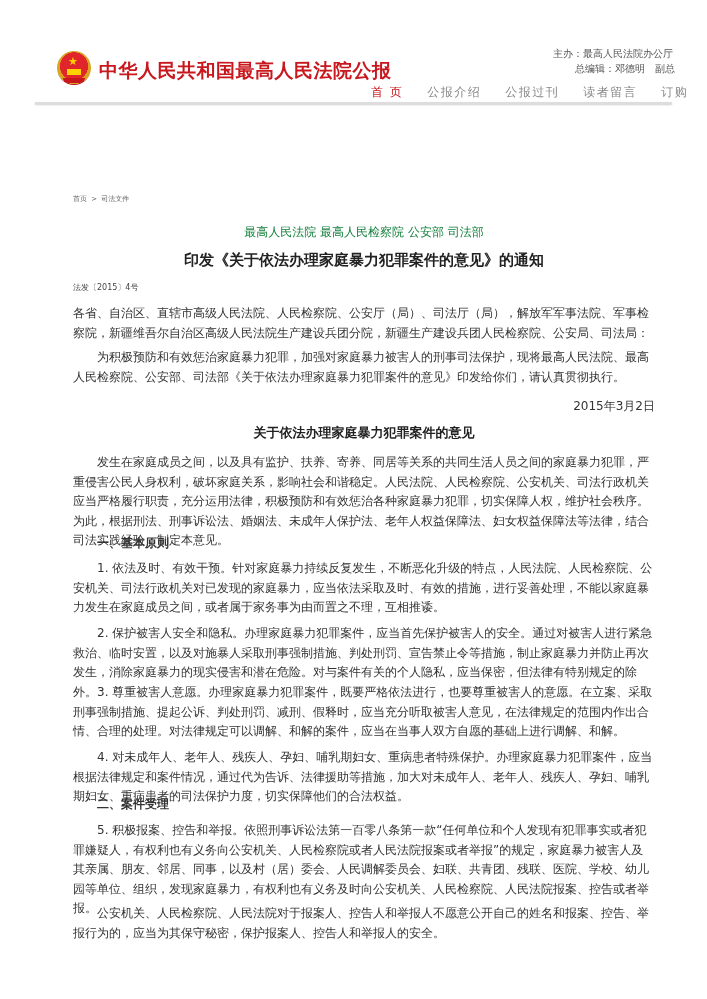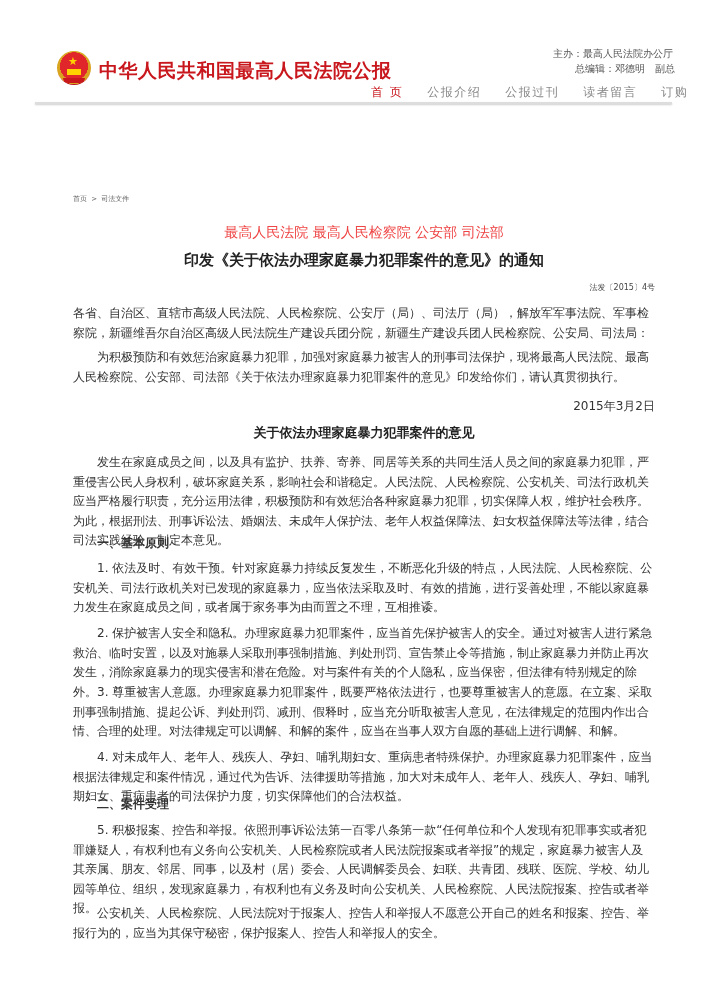--- a/index.html
+++ b/index.html
@@ -15,23 +15,23 @@
   .meta { position:absolute; right:34px; font-size:10px; color:#555; white-space:nowrap; }
   .meta.m1 { top:47px; }
   .meta.m2 { top:62px; right:32px; }
   .nav { position:absolute; top:84px; left:371px; display:flex; font-size:12px; letter-spacing:1.5px; font-family:"DejaVu Serif", serif; }
   .nav a { color:#888; text-decoration:none; margin-right:24px; white-space:nowrap; }
   .nav a.active { color:#c8171d; }
   .header-rule { position:absolute; left:35px; top:102px; width:637px; height:2px; background:#ddd; box-shadow:0 1px 2px #ccc; }
   .breadcrumb { position:absolute; left:73px; top:194px; font-size:7px; color:#666; }
   .breadcrumb span { margin-right:2px;text-align:center; }
   .doc { position:absolute; left:73px; width:582px; }
-  .h-issuer { top:224px; text-align:center; font-size:14px; color:#ef4444; }
+  .h-issuer { top:224px; text-align:center; font-size:12px; color:#15803d; }
   .h-title { top:251px; text-align:center; font-size:15px; font-weight:bold; color:#222; }
-  .h-number { top:282px; text-align:right; font-size:8px; color:#444; }
+  .h-number { top:282px; text-align:left; font-size:8px; color:#444; }
   .p { font-size:12px; color:#333; line-height:19.5px; }
   .indent { text-indent:2em; }
   .recipients { top:304px; }
   .intro { top:348px; }
   .date { top:397px; text-align:right; font-size:12px; }
   .h-opinion { top:424px; text-align:center; font-size:13px; font-weight:bold; color:#222; }
   .preamble { top:453px; }
   .sec1 { top:534px; font-weight:bold; }
   .item1 { top:559px; }
   .item2 { top:624px; }

